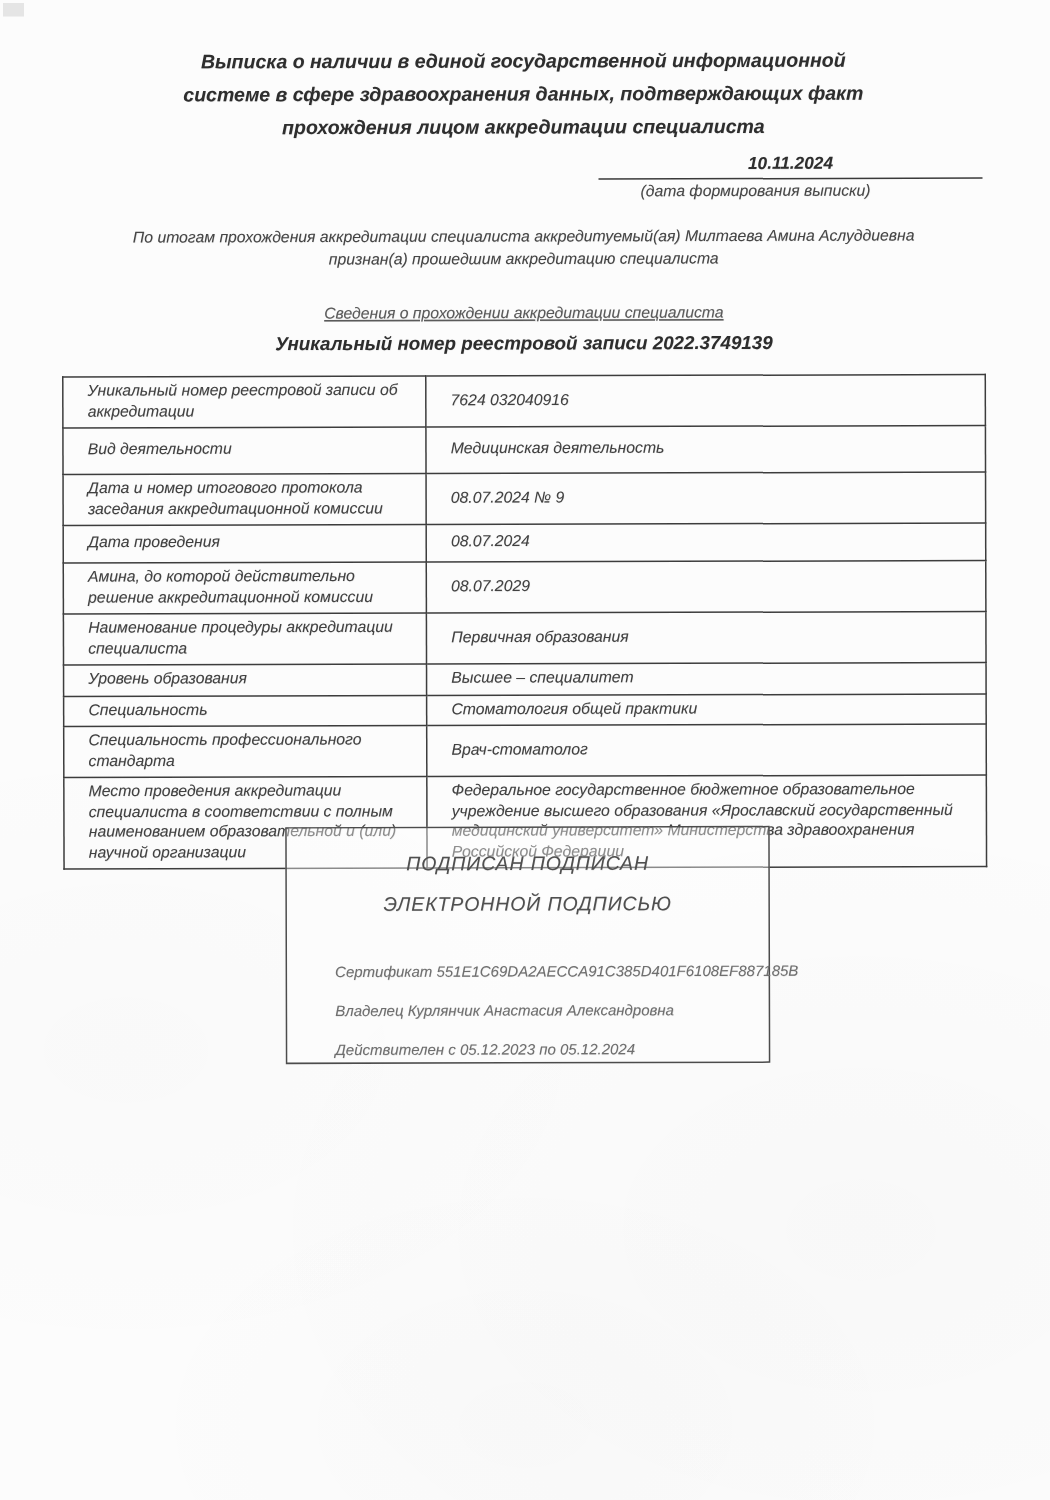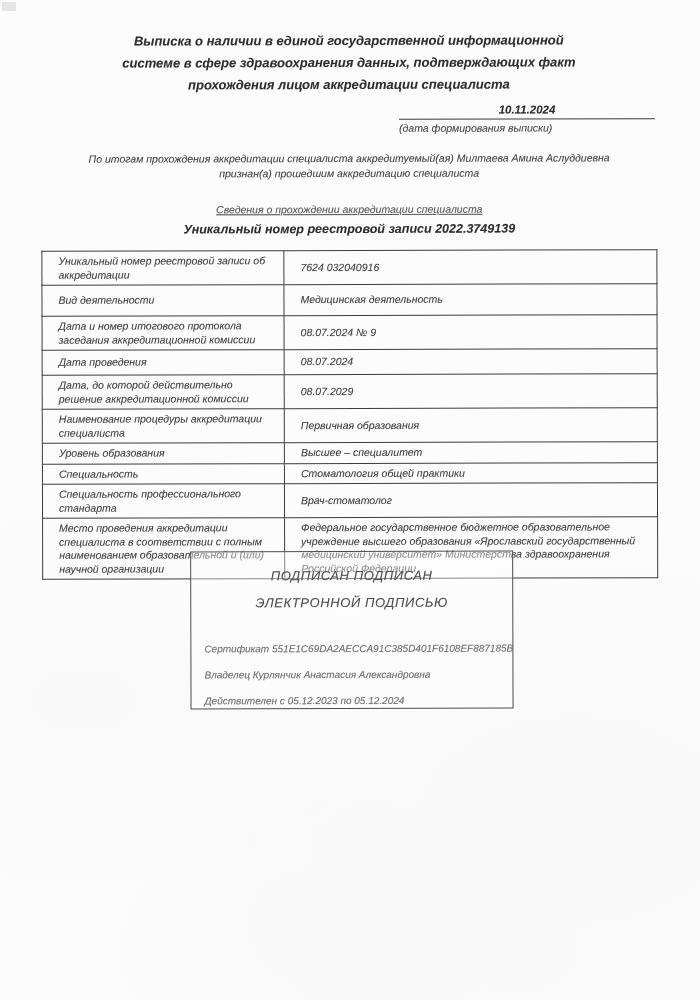--- a/index.html
+++ b/index.html
@@ -56,20 +56,21 @@
     font-weight: bold;
     color: #2e2e2e;
     padding-bottom: 3px;
     border-bottom: 1.4px solid #3a3a3a;
   }
   .date-caption {
     text-align: left;
     font-size: 10.5px;
     margin-top: 2px;
     color: #474747;
+    margin-left: 28px;
   }
   .intro {
     position: absolute;
     top: 151px; left: 30px;
     width: 640px;
     text-align: center;
     font-size: 10.5px;
     line-height: 15px;
     color: #454545;
   }
@@ -133,21 +134,21 @@
     line-height: 27px;
     color: #4f4f4f;
   }
   .stamp-meta {
     position: absolute;
     top: 91px; left: 13px;
     right: 10px;
     font-size: 10px;
     color: #6f6f6f;
   }
-  .stamp-meta > div { margin-bottom: 15px; white-space: nowrap; }
+  .stamp-meta > div { margin-bottom: 15px; white-space: nowrap; margin-left: 19px; }
 </style>
 </head>
 <body>
 
 <div class="page">
   <div class="corner-mark"></div>
   <div class="content">
 
     <h1 class="title">
       <span class="title-line">Выписка о наличии в единой государственной информационной</span>
@@ -180,21 +181,21 @@
         </tr>
         <tr>
           <td class="cell-label">Дата и номер итогового протокола заседания аккредитационной комиссии</td>
           <td class="cell-value">08.07.2024 № 9</td>
         </tr>
         <tr>
           <td class="cell-label">Дата проведения</td>
           <td class="cell-value">08.07.2024</td>
         </tr>
         <tr>
-          <td class="cell-label">Дата, до которой действительно решение аккредитационной комиссии</td>
+          <td class="cell-label">Амина, до которой действительно решение аккредитационной комиссии</td>
           <td class="cell-value">08.07.2029</td>
         </tr>
         <tr>
           <td class="cell-label">Наименование процедуры аккредитации специалиста</td>
           <td class="cell-value">Первичная образования</td>
         </tr>
         <tr>
           <td class="cell-label">Уровень образования</td>
           <td class="cell-value">Высшее – специалитет</td>
         </tr>

